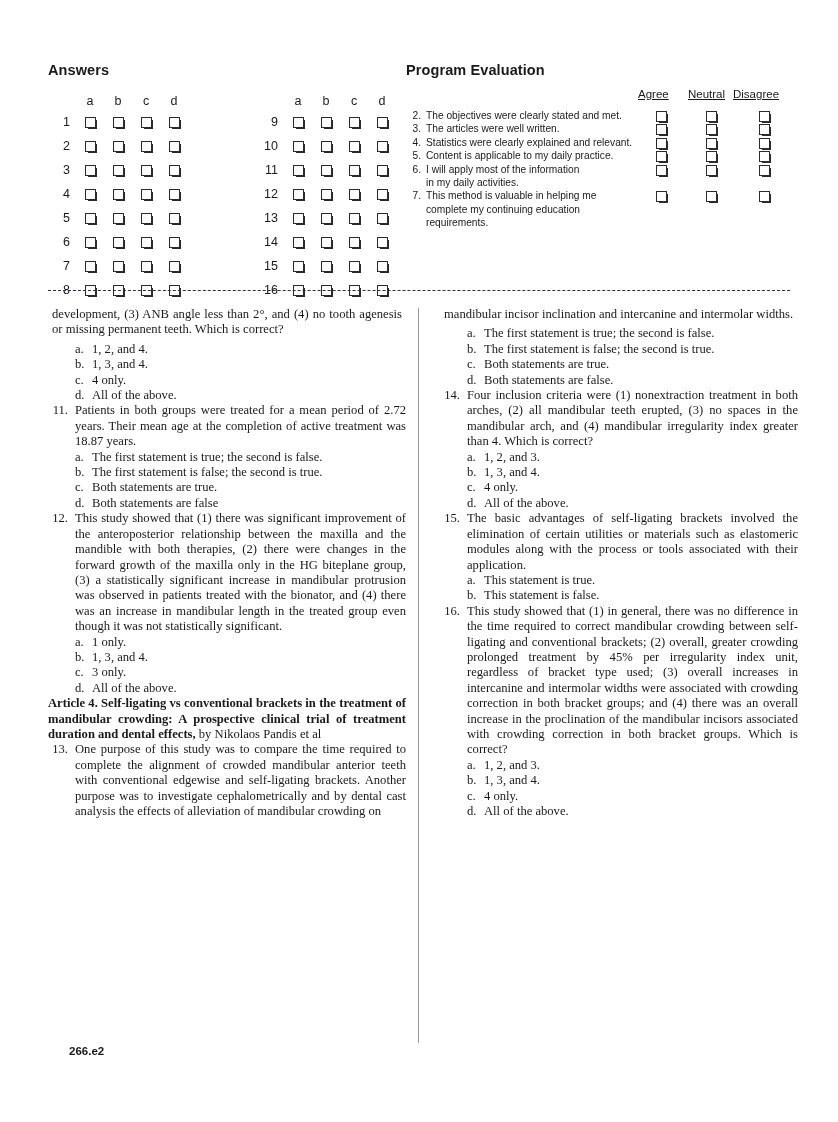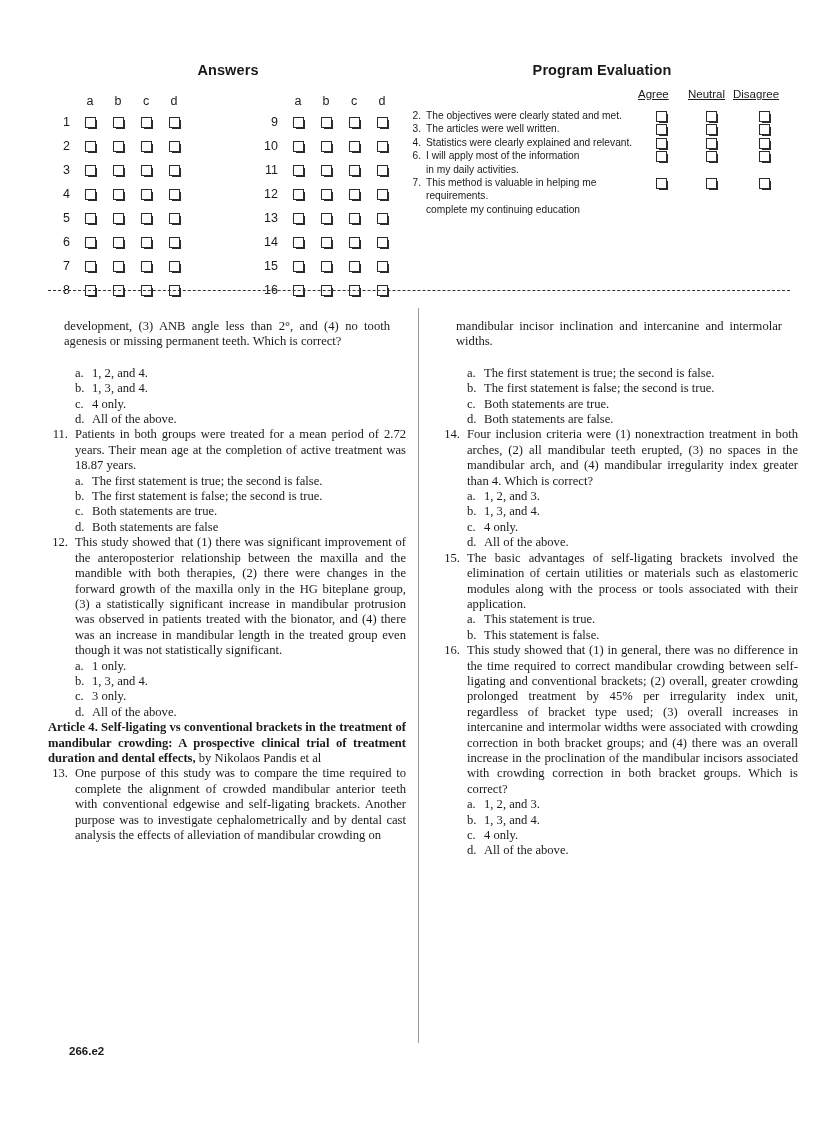--- a/index.html
+++ b/index.html
@@ -35,21 +35,20 @@
     position: absolute;
     left: 406px;
     top: 62px;
     width: 392px;
   }
 
   .sect-title {
     font-family: "Liberation Sans", sans-serif;
     font-weight: bold;
     font-size: 14.5px;
-    text-align: center;
     color: #1a1a1a;
     letter-spacing: .1px;
   }
 
   
   .answers-grids {
     position: relative;
     margin-top: 10px;
     display: flex;
     gap: 0px;
@@ -238,21 +237,21 @@
   }
   .opt > .ol {
     position: absolute;
     left: 27px;
     top: 0;
     width: 13px;
     text-align: left;
   }
   
   .cont-para {
-    margin: 16px;
+    margin: 4px;
     text-align: justify;
   }
   .artitle {
     margin: 0;
     font-weight: bold;
     text-align: justify;
   }
   .artitle .plain { font-weight: normal; }
 
   
@@ -448,40 +447,48 @@
 
         <div class="eval-row">
           <div class="eval-boxes">
             <span class="cbx bx bx-a"></span>
             <span class="cbx bx bx-n"></span>
             <span class="cbx bx bx-d"></span>
           </div>
           <div class="eval-text"><span class="num">4.</span><span>Statistics were clearly explained and relevant.</span></div>
         </div>
 
+        <div class="eval-row">
+          <div class="eval-boxes">
+            <span class="cbx bx bx-a"></span>
+            <span class="cbx bx bx-n"></span>
+            <span class="cbx bx bx-d"></span>
+          </div>
+          <div class="eval-text"><span class="num">5.</span><span>Content is applicable to my daily practice.</span></div>
+        </div>
 
         <div class="eval-row">
           <div class="eval-boxes">
             <span class="cbx bx bx-a"></span>
             <span class="cbx bx bx-n"></span>
             <span class="cbx bx bx-d"></span>
           </div>
           <div class="eval-text"><span class="num">6.</span><span>I will apply most of the information</span></div>
           <div class="eval-text"><span class="cont">in my daily activities.</span></div>
         </div>
 
         <div class="eval-row">
           <div class="eval-boxes">
             <span class="cbx bx bx-a"></span>
             <span class="cbx bx bx-n"></span>
             <span class="cbx bx bx-d"></span>
           </div>
           <div class="eval-text"><span class="num">7.</span><span>This method is valuable in helping me</span></div>
+          <div class="eval-text"><span class="cont">complete my continuing education</span></div>
           <div class="eval-text"><span class="cont">requirements.</span></div>
-          <div class="eval-text"><span class="cont">complete my continuing education</span></div>
         </div>
 
       </div>
     </div>
   </div>
 
   <div class="dash-sep"></div>
 
   <div class="body-area">
     <div class="vrule"></div>

